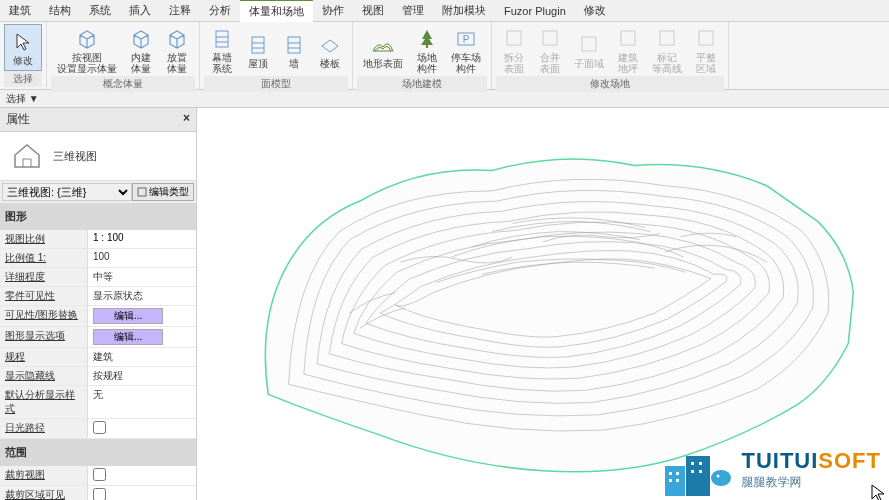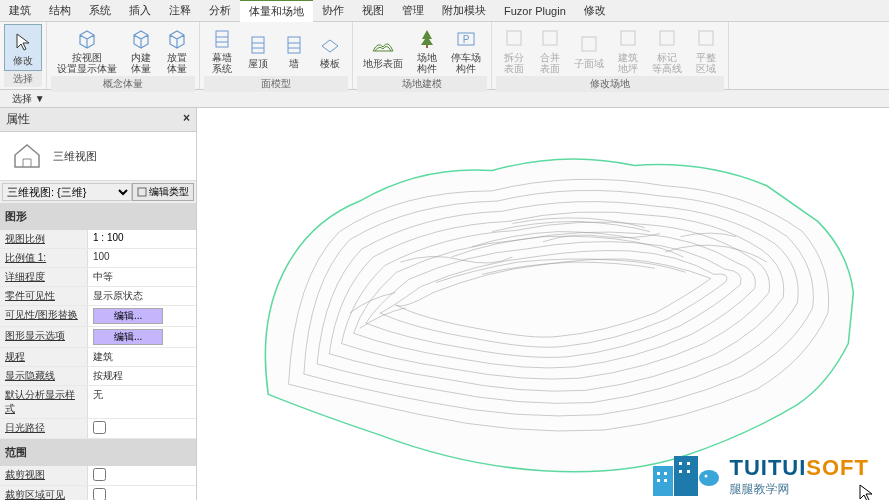--- a/index.html
+++ b/index.html
@@ -40,30 +40,30 @@
 .prop-value { flex: 1; padding: 2px 5px; font-size: 10px; }
 .prop-value input[type="text"] { width: 100%; border: none; font-size: 10px; outline: none; }
 .prop-value input[type="checkbox"] { margin: 0; }
 .prop-value button { font-size: 10px; padding: 0 20px; border: 1px solid #aaa; background: #c4b5fd; cursor: pointer; }
 
 
 .viewport { flex: 1; background: #fff; position: relative; }
 .topo-svg { width: 100%; height: 100%; }
 
 
-.watermark { position: absolute; bottom: 20px; right: 20px; display: flex; align-items: flex-end; gap: 8px; }
+.watermark { position: absolute; bottom: 20px; right: 8px; display: flex; align-items: flex-start; gap: 8px; }
 .wm-logo { width: 70px; height: 50px; }
 .wm-text { display: flex; flex-direction: column; }
 .wm-brand { font-size: 22px; font-weight: bold; letter-spacing: 1px; }
 .wm-brand .c1 { color: #0a5a8a; }
 .wm-brand .c2 { color: #e68a00; }
 .wm-sub { font-size: 12px; color: #4a7a9a; }
 
 
-.select-bar { background: #f0f0f0; height: 18px; display: flex; align-items: center; padding: 0 12px; font-size: 10px; border-bottom: 1px solid #ccc; }
+.select-bar { background: #f0f0f0; height: 18px; display: flex; align-items: center; padding: 0 6px; font-size: 10px; border-bottom: 1px solid #ccc; }
 </style>
 </head>
 <body>
 
 <div class="menu-bar">
     <div class="menu-item">建筑</div>
     <div class="menu-item">结构</div>
     <div class="menu-item">系统</div>
     <div class="menu-item">插入</div>
     <div class="menu-item">注释</div>

